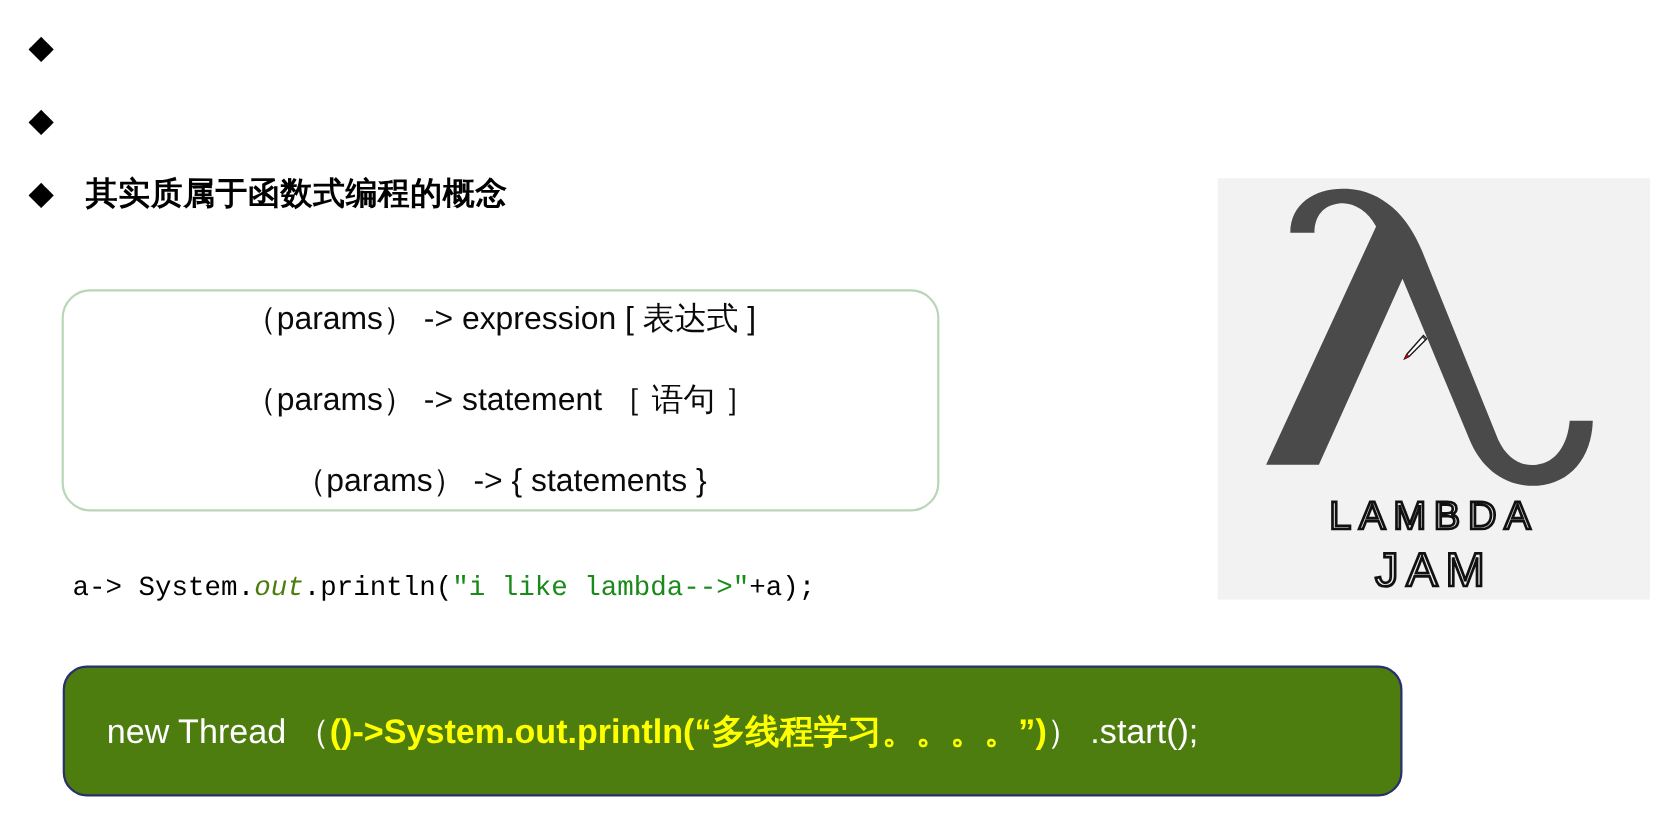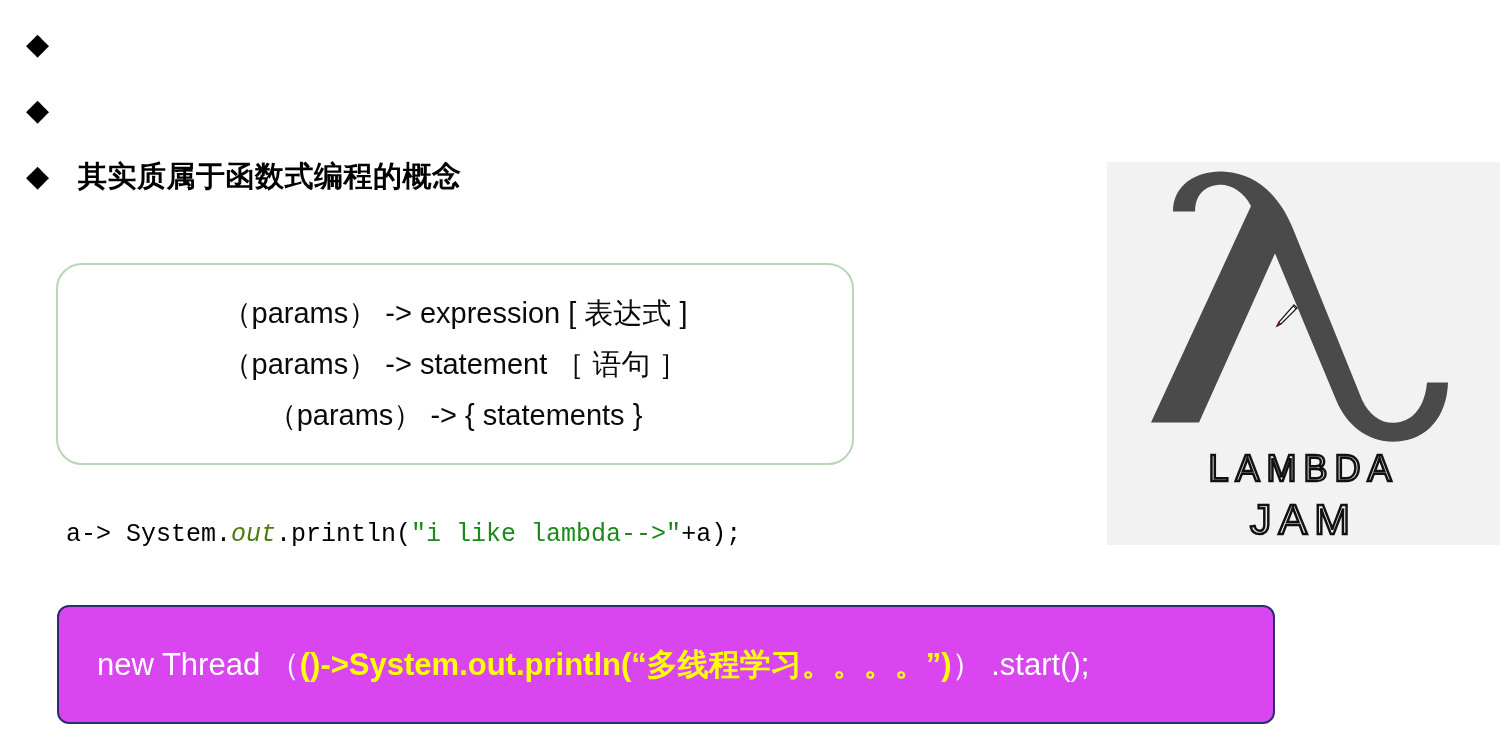--- a/index.html
+++ b/index.html
@@ -51,21 +51,21 @@
     top: 263px;
     width: 798px;
     height: 202px;
     border: 2px solid #b9d6b9;
     border-radius: 26px;
     background: #ffffff;
     box-sizing: border-box;
     display: flex;
     flex-direction: column;
     align-items: center;
-    justify-content: center;
+    justify-content: space-between;
   }
   .syntax-line {
     font-size: 29px;
     line-height: 51px;
     color: #0a0a0a;
     white-space: pre;
     font-family: "Liberation Sans", "DejaVu Sans", sans-serif;
   }
 
   
@@ -84,23 +84,23 @@
   .code-line .kw-str { color: #1a8a1a; }
   .code-line .kw-plain { color: #000000; }
 
   
   .blue-box {
     position: absolute;
     left: 57px;
     top: 605px;
     width: 1218px;
     height: 119px;
-    background: #d946ef;
+    background: #4d7c0f;
     border: 2px solid #2a2f6e;
-    border-radius: 12px;
+    border-radius: 22px;
     box-sizing: border-box;
     display: flex;
     align-items: center;
     padding-left: 38px;
   }
   .blue-text {
     font-size: 31px;
     line-height: 40px;
     color: #ffffff;
     white-space: pre;

